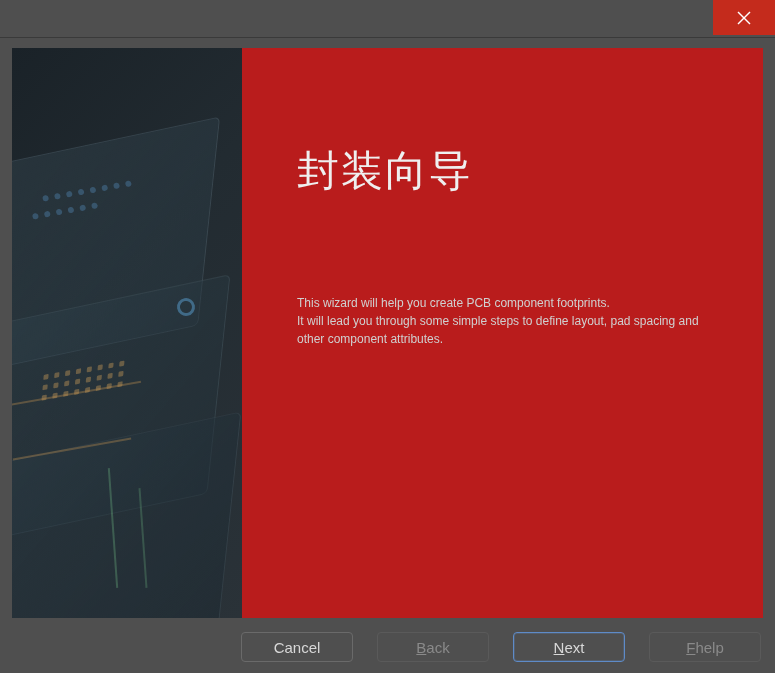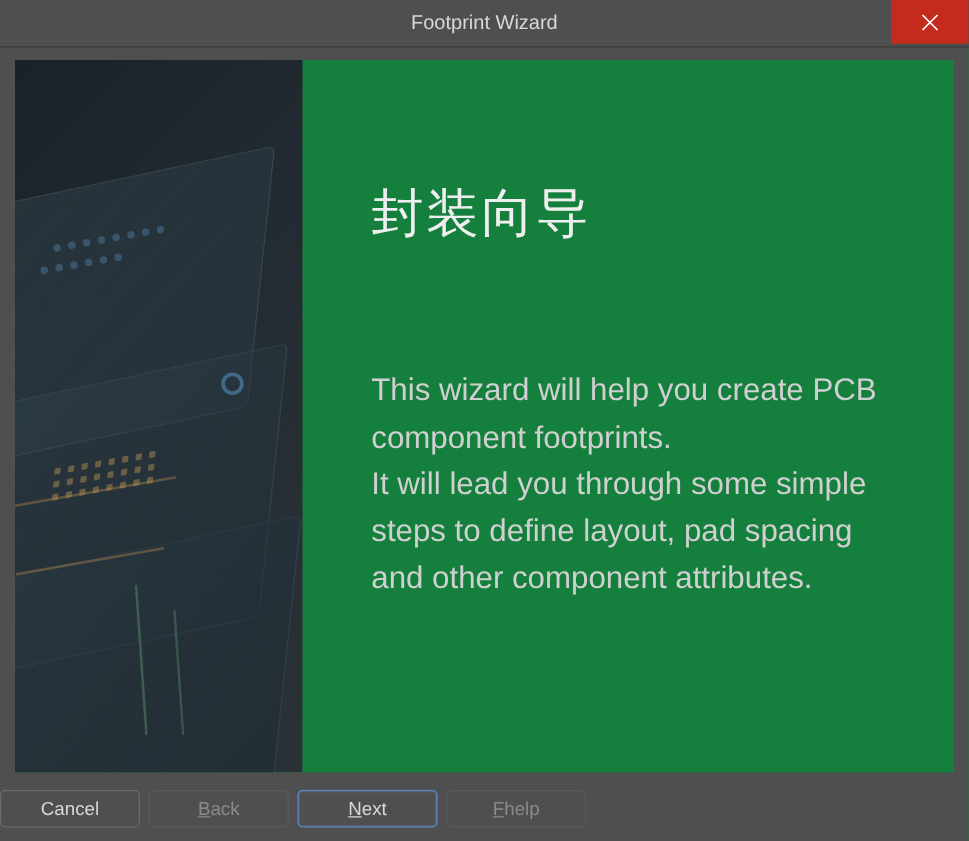--- a/index.html
+++ b/index.html
@@ -36,21 +36,21 @@
       justify-content: center;
       cursor: pointer;
     }
     .close-btn svg { width: 14px; height: 14px; }
     .content-area {
       padding: 10px 12px 0 12px;
       height: 580px;
     }
     .inner-panel {
       height: 570px;
-      background: #15803d;
+      background: #b91c1c;
       display: flex;
       position: relative;
       overflow: hidden;
     }
     .graphic-side {
       width: 230px;
       height: 100%;
       position: relative;
       background: linear-gradient(135deg, #1a2228 0%, #222b31 40%, #2a3238 100%);
       overflow: hidden;
@@ -121,28 +121,29 @@
     .heading {
       color: #efefef;
       font-size: 42px;
       font-weight: 400;
       letter-spacing: 2px;
       margin-bottom: 95px;
       font-family: "Microsoft YaHei", "Segoe UI", sans-serif;
     }
     .description {
       color: #d0d0d0;
-      font-size: 25px;
+      font-size: 12px;
       line-height: 1.5;
       font-weight: 400;
     }
     .button-row {
       padding: 14px 14px 0 0;
       display: flex;
-      gap: 7px;
+      justify-content: flex-end;
+      gap: 24px;
     }
     .btn {
       width: 112px;
       height: 30px;
       border-radius: 4px;
       border: 1px solid #6a6a6a;
       background: transparent;
       color: #d8d8d8;
       font-size: 15px;
       font-family: inherit;
@@ -159,21 +160,20 @@
     .btn.primary {
       border: 1px solid #5e8bc8;
       box-shadow: 0 0 0 1px rgba(94,139,200,0.25) inset;
     }
     .mnemonic { text-decoration: underline; }
   </style>
 </head>
 <body>
 
 <div class="titlebar">
-  <div class="title">Footprint Wizard</div>
   <div class="close-btn">
     <svg viewBox="0 0 14 14">
       <line x1="1" y1="1" x2="13" y2="13" stroke="#ffffff" stroke-width="1.4"></line>
       <line x1="13" y1="1" x2="1" y2="13" stroke="#ffffff" stroke-width="1.4"></line>
     </svg>
   </div>
 </div>
 
 <div class="content-area">
   <div class="inner-panel">

